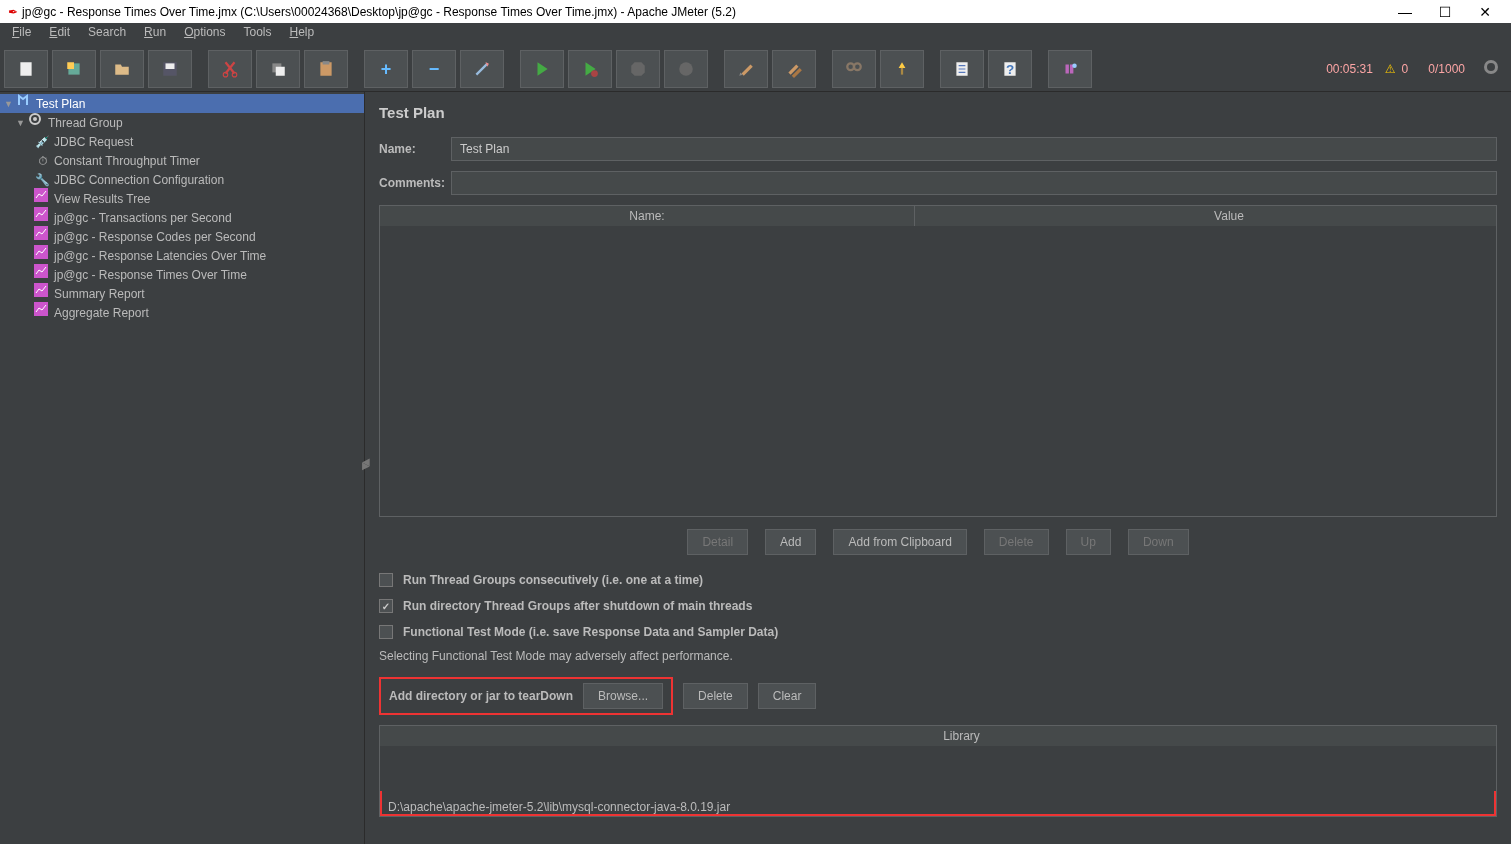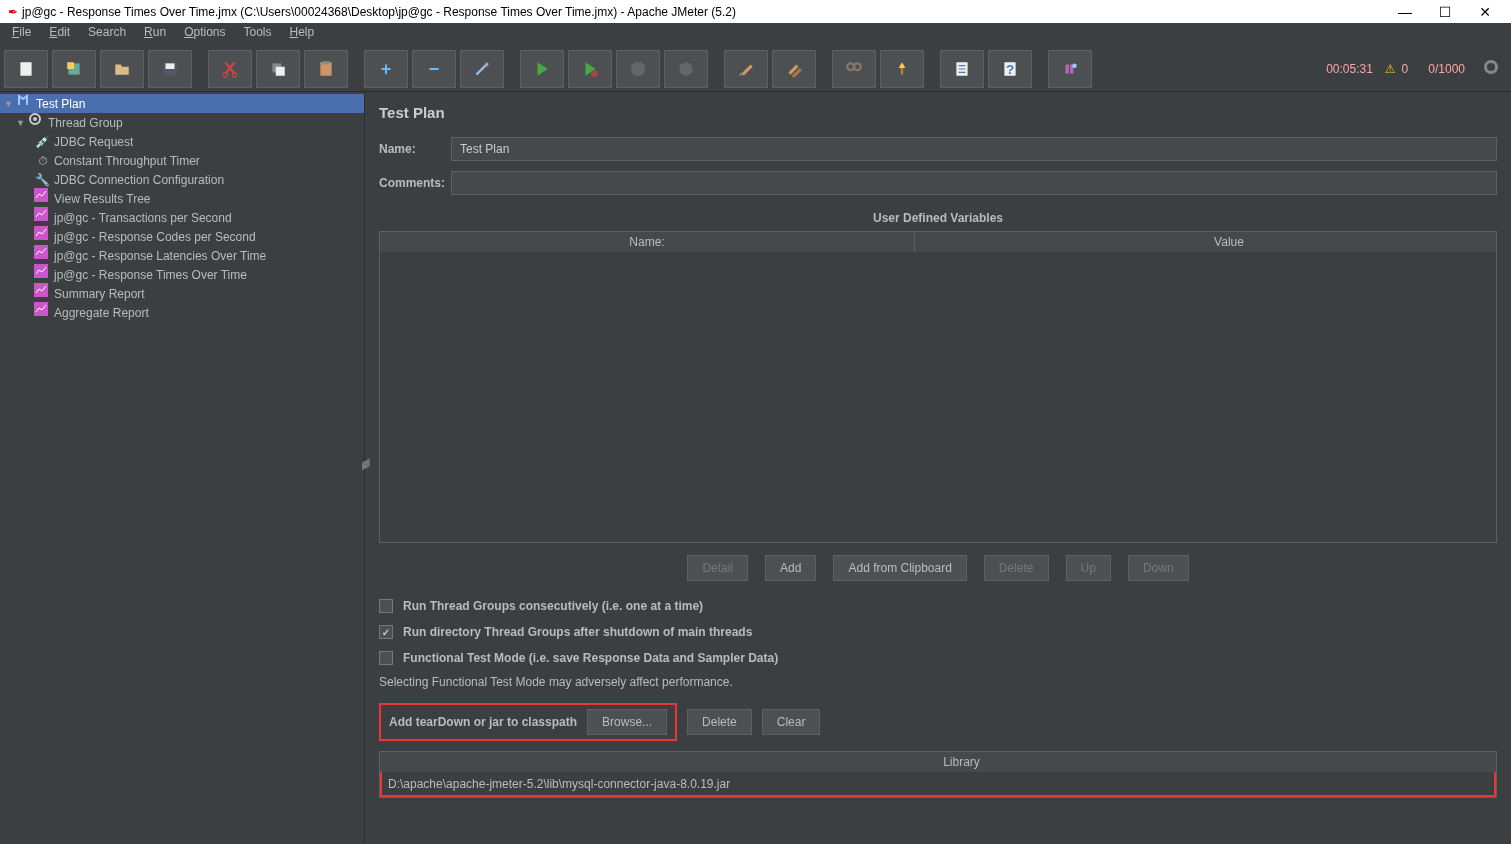--- a/index.html
+++ b/index.html
@@ -43,21 +43,21 @@
 .btn{padding:5px 14px;background:#4c5052;border:1px solid #5e6163;color:#bbb;}
 .btn.disabled{color:#777;}
 .cbrow{display:flex;align-items:flex-start;gap:10px;padding:6px 0;font-weight:bold;color:#bbb;}
 .cb{width:14px;height:14px;background:#4c5052;border:1px solid #777;display:inline-flex;align-items:center;justify-content:center;font-size:10px;color:#ccc;}
 .cb.checked::before{content:"✓";}
 .note{color:#bbb;padding:4px 0 10px 0;}
 .classpath-row{display:flex;align-items:center;gap:10px;padding:4px 0;}
 .red-box{border:2px solid #e33;padding:4px 8px;display:flex;align-items:center;gap:10px;}
 .libtbl{margin-top:6px;}
 .libbody{height:25px;}
-.librow{height:25px;color:#bbb;padding:0 6px;display:flex;align-items:center;border:2px solid #e33;border-top:none;}
+.librow{height:25px;color:#bbb;padding:0 6px;display:flex;align-items:flex-end;border:2px solid #e33;border-top:none;margin-top:45px;}
 svg{width:18px;height:18px;}
 </style>
 </head>
 <body>
 
 <div class="titlebar">
   <span class="feather">✒</span>
   <span class="title">jp@gc - Response Times Over Time.jmx (C:\Users\00024368\Desktop\jp@gc - Response Times Over Time.jmx) - Apache JMeter (5.2)</span>
   <div class="winbtns">
     <span class="winbtn">—</span>
@@ -296,21 +296,20 @@
   <div class="main">
     <h2>Test Plan</h2>
     <div class="field">
       <label>Name:</label>
       <input type="text" value="Test Plan" style="">
     </div>
     <div class="field">
       <label>Comments:</label>
       <input type="text" value="" style="">
     </div>
-    <div class="section-title">User Defined Variables</div>
     <div class="tbl">
       <div class="tblhead">
         <div class="col">Name:</div>
         <div class="col">Value</div>
       </div>
       <div class="tblbody"></div>
     </div>
     <div class="btnrow">
       <button class="btn disabled">Detail</button>
       <button class="btn">Add</button>
@@ -327,21 +326,21 @@
         <span class="cb checked"></span>
         <span>Run directory Thread Groups after shutdown of main threads</span>
       </div>
     <div class="cbrow">
         <span class="cb"></span>
         <span>Functional Test Mode (i.e. save Response Data and Sampler Data)</span>
       </div>
     <div class="note">Selecting Functional Test Mode may adversely affect performance.</div>
     <div class="classpath-row">
       <div class="red-box">
-        <span style="font-weight:bold">Add tearDown or jar to classpath</span>
+        <span style="font-weight:bold">Add directory or jar to tearDown</span>
         <button class="btn">Browse...</button>
       </div>
       <button class="btn">Delete</button>
       <button class="btn">Clear</button>
     </div>
     <div class="tbl libtbl">
       <div class="tblhead">
           <div class="col">Library</div>
         </div>
       <div class="libbody">

